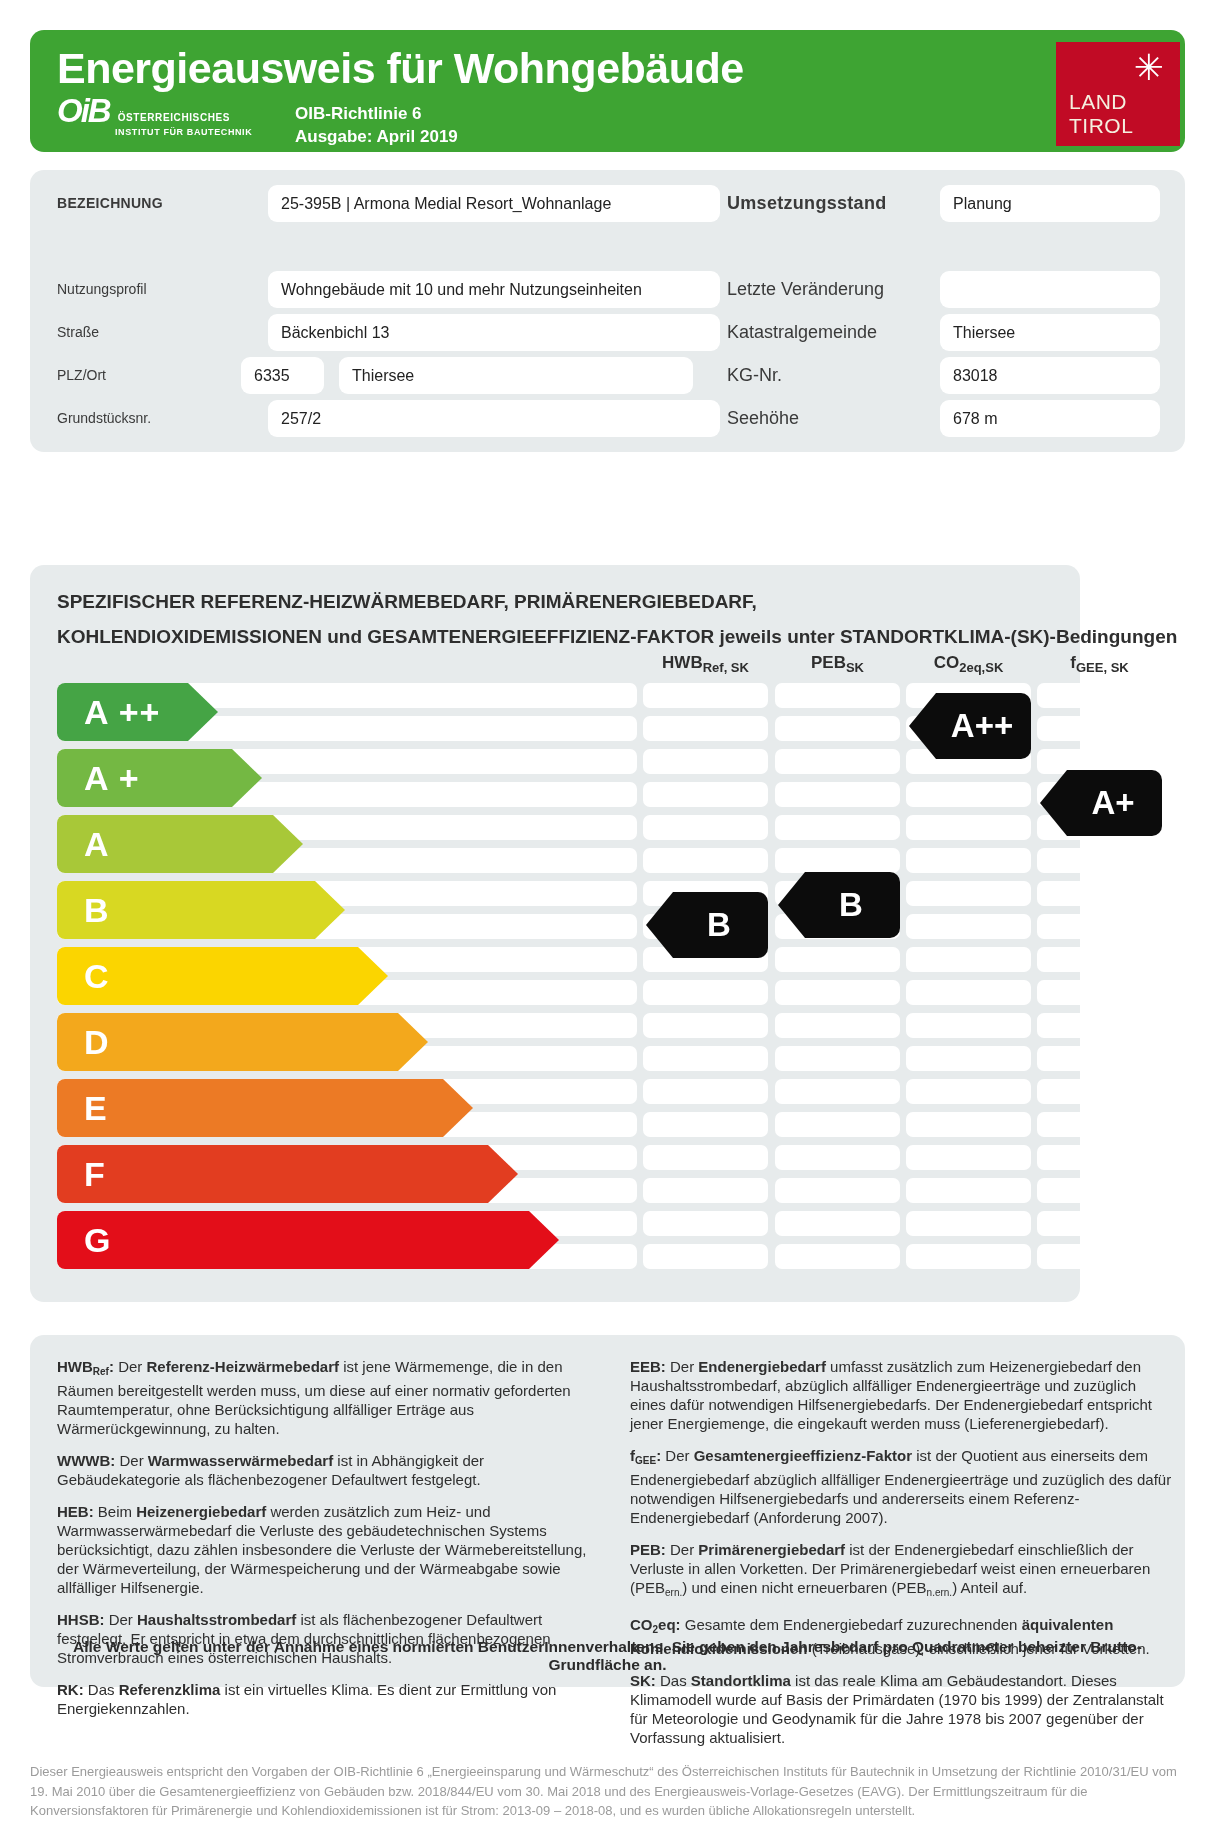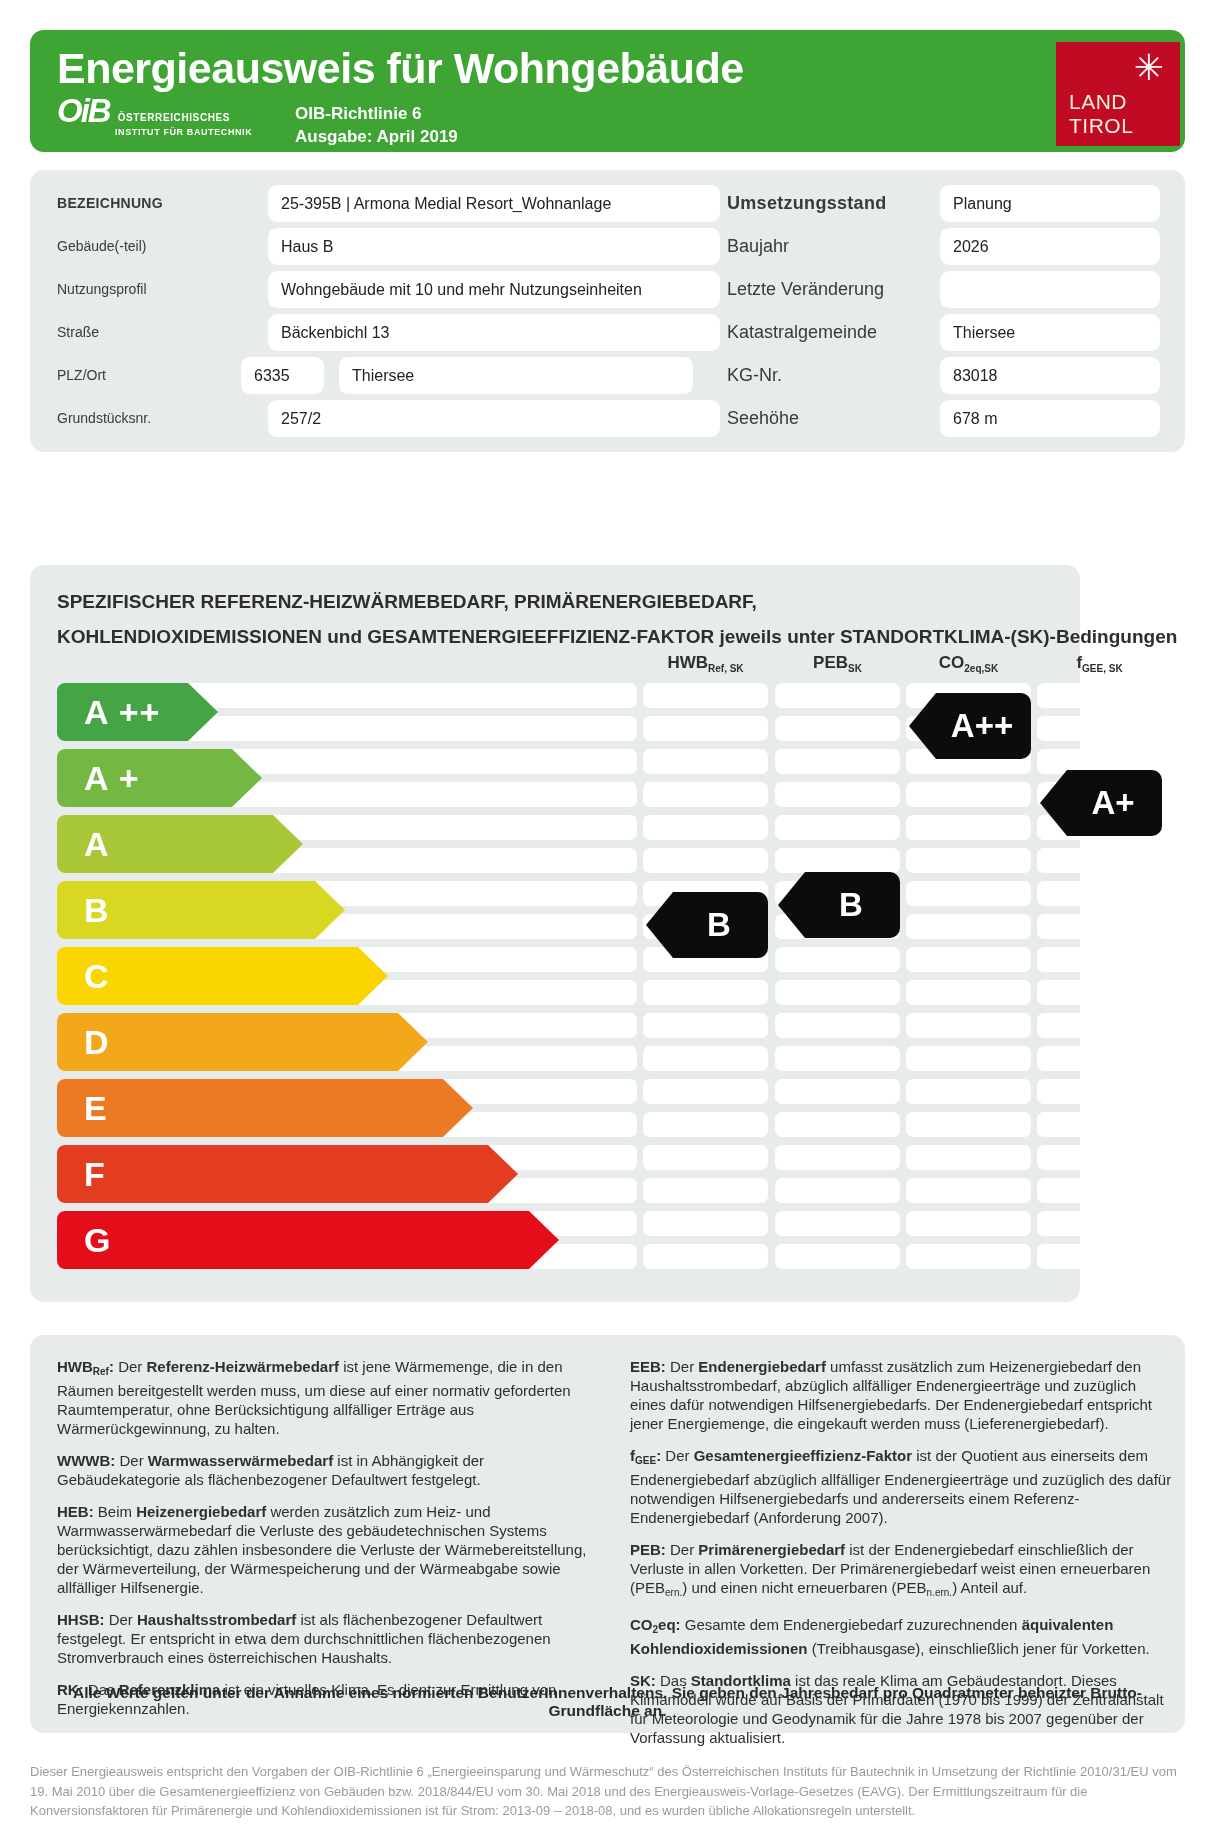--- a/index.html
+++ b/index.html
@@ -39,21 +39,21 @@
   .rfield  { left:910px; width:220px; }
 
   
   .chart-box { position:absolute; left:30px; top:565px; width:1050px; height:737px;
                background:#e7ebec; border-radius:14px; }
   .chart-title { position:absolute; left:27px; top:19px; font-size:19px; font-weight:bold;
                  line-height:35px; color:#2e2e2e; white-space:nowrap; }
   .col-headers { position:absolute; left:27px; top:88px; width:1105px; height:28px; }
   .col-h { position:absolute; width:125px; text-align:center; white-space:nowrap; }
   .ch-base { font-weight:bold; font-size:17px; }
-  .ch-sub  { font-weight:bold; font-size:10px; position:relative; top:4px;text-align:right; }
+  .ch-sub  { font-weight:bold; font-size:13px; position:relative; top:4px;text-align:right; }
   .rows { position:absolute; left:27px; top:118px; width:1105px; height:586px; }
   .bands { position:absolute; inset:0; z-index:1; }
   .band { position:absolute; left:0; width:1105px; height:58px; }
   .cell { position:absolute; height:25px; background:#fff; border-radius:7px; }
   .r1 { top:0; } .r2 { top:33px; }
   .c-main { left:0; width:580px; }
   .c-1 { left:586px; width:125px; }
   .c-2 { left:718px; width:125px; }
   .c-3 { left:849px; width:125px; }
   .c-4 { left:980px; width:125px; }
@@ -64,21 +64,21 @@
   .badge { position:absolute; height:66px; width:122px; background:#0c0c0c; border-radius:10px;
            clip-path:polygon(0 50%, 27px 0, 100% 0, 100% 100%, 27px 100%);
            display:flex; align-items:center; justify-content:center; padding-left:24px;
            color:#fff; font-weight:bold; font-size:33px; z-index:3; }
   .badge-hwb  { left:589px; top:209px; }
   .badge-peb  { left:721px; top:189px; }
   .badge-co2  { left:852px; top:10px; }
   .badge-fgee { left:983px; top:87px; }
 
   
-  .defs-box { position:absolute; left:30px; top:1335px; width:1155px; height:398px;
+  .defs-box { position:absolute; left:30px; top:1335px; width:1155px; height:352px;
               background:#e7ebec; border-radius:14px; }
   .def-col-left  { position:absolute; left:27px;  top:22px; width:540px; }
   .def-col-right { position:absolute; left:600px; top:22px; width:545px; }
   .def-p { font-size:15px; line-height:19px; margin:0 0 13px 0; color:#2f2f2f; }
   .seg-b { font-weight:bold; }
   .seg-sub { font-size:10px; vertical-align:-3px; }
   .defs-note { position:absolute; left:27px; bottom:13px; width:1101px; text-align:center;
                font-weight:bold; font-size:15.5px; color:#2a2a2a; }
 
   
@@ -112,26 +112,20 @@
     </div>
   </div>
 
   <div class="info-box">
     <div class="info-row" style="top:15px">
       <div class="ilabel l-bold">BEZEICHNUNG</div>
       <div class="ifield lfield">25-395B | Armona Medial Resort_Wohnanlage</div>
       <div class="rlabel l-bold">Umsetzungsstand</div>
       <div class="ifield rfield">Planung</div>
     </div>
-    <div class="info-row" style="top:58px">
-      <div class="ilabel">Gebäude(-teil)</div>
-      <div class="ifield lfield">Haus B</div>
-      <div class="rlabel">Baujahr</div>
-      <div class="ifield rfield">2026</div>
-    </div>
     <div class="info-row" style="top:101px">
       <div class="ilabel">Nutzungsprofil</div>
       <div class="ifield lfield">Wohngebäude mit 10 und mehr Nutzungseinheiten</div>
       <div class="rlabel">Letzte Veränderung</div>
       <div class="ifield rfield"></div>
     </div>
     <div class="info-row" style="top:144px">
       <div class="ilabel">Straße</div>
       <div class="ifield lfield">Bäckenbichl 13</div>
       <div class="rlabel">Katastralgemeinde</div>

